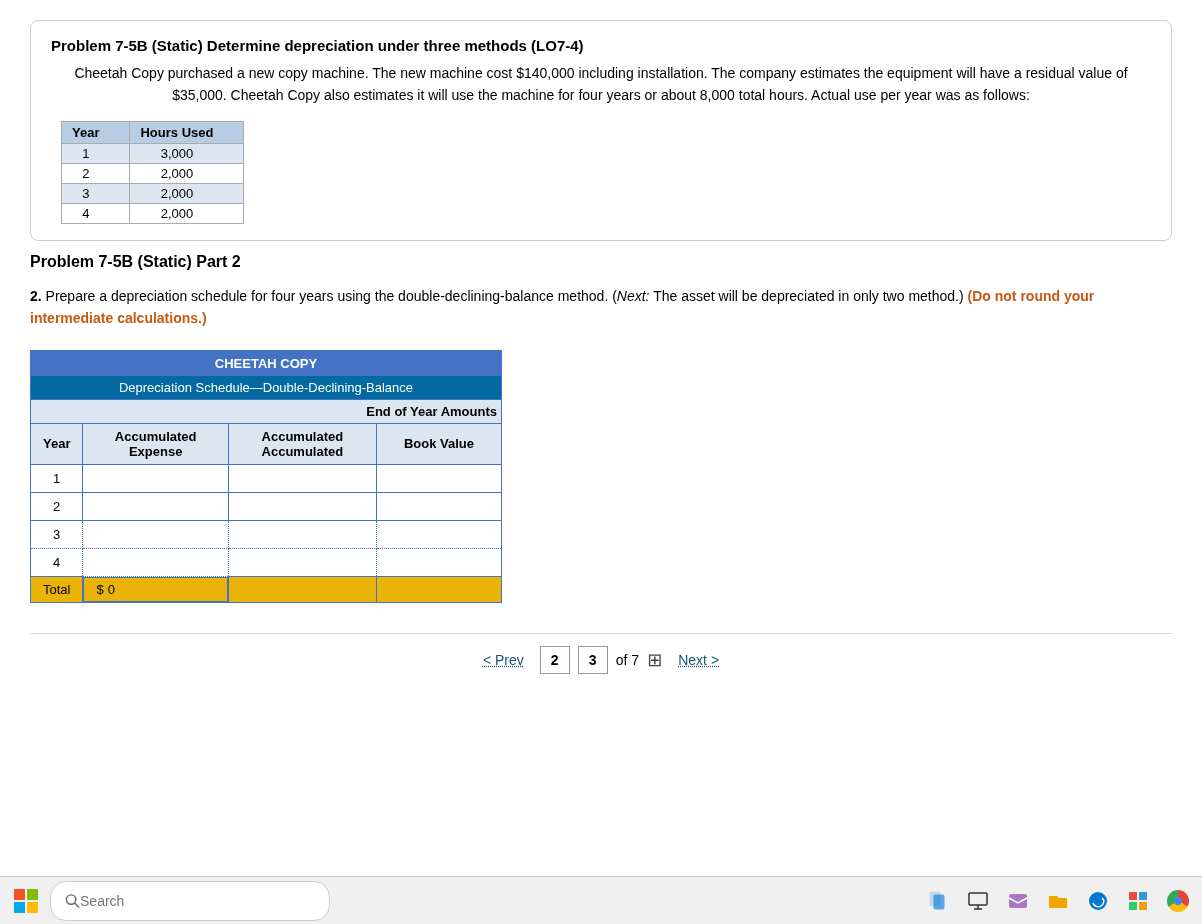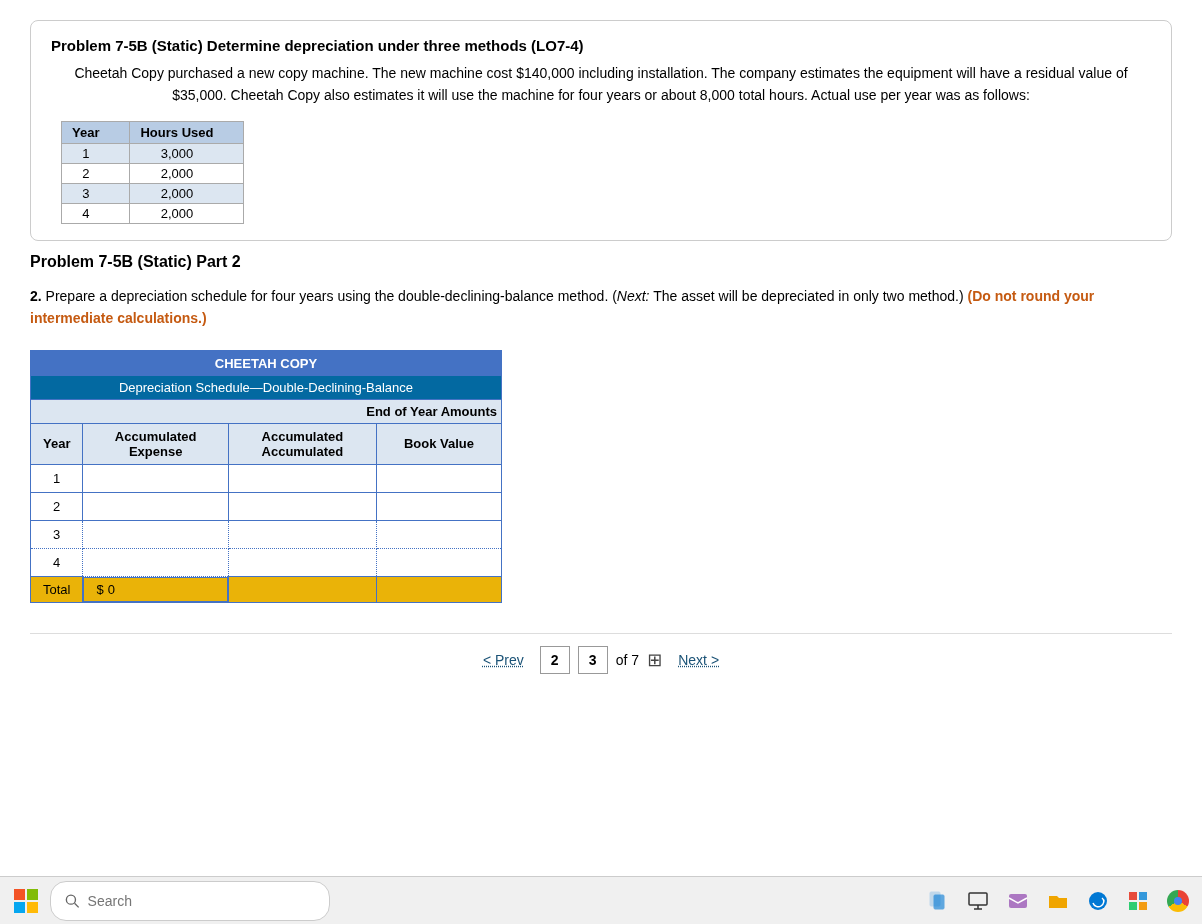--- a/index.html
+++ b/index.html
@@ -256,21 +256,20 @@
     .windows-icon span:nth-child(3) { background: #05a6f0; }
     .windows-icon span:nth-child(4) { background: #ffba08; }
 
     .search-box {
       display: flex;
       align-items: center;
       background: #fff;
       border: 1px solid #ccc;
       border-radius: 16px;
       padding: 4px 14px;
-      gap: 8px;
       width: 280px;
       height: 40px;
     }
 
     .search-box input {
       border: none;
       outline: none;
       font-size: 14px;
       background: transparent;
       width: 100%;

